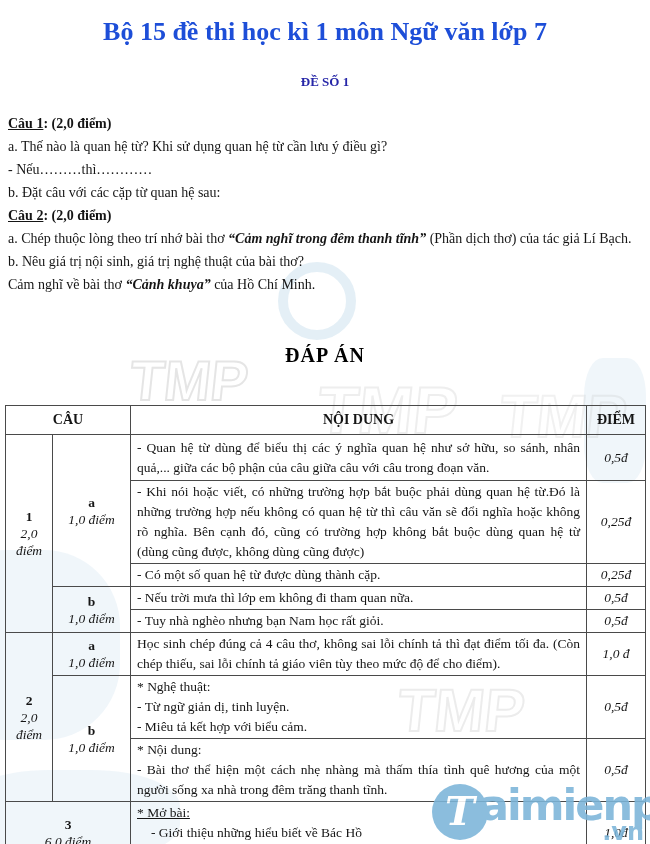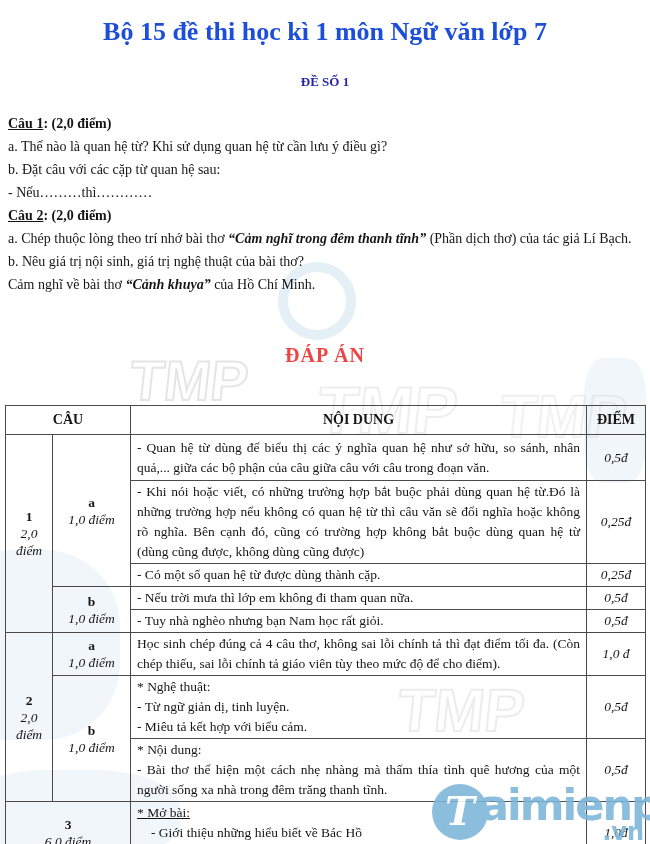--- a/index.html
+++ b/index.html
@@ -4,21 +4,21 @@
 <style>
   html,body{margin:0;padding:0;background:#ffffff;}
   .page{position:relative;width:650px;height:844px;overflow:hidden;background:#fff;
         font-family:"Liberation Serif",serif;color:#151515;}
   
   .doc-title{position:absolute;top:6px;left:0;width:100%;text-align:center;
              color:#1d4ed8;font-size:26px;font-weight:bold;margin-top:11px;}
   .exam-no{position:absolute;top:74px;left:0;width:100%;text-align:center;
            color:#2727a8;font-size:13px;font-weight:bold;}
   .dapan{position:absolute;top:344px;left:0;width:100%;text-align:center;
-         color:#ef4444;font-size:20px;font-weight:bold;letter-spacing:1px;}
+         color:#000000;font-size:20px;font-weight:bold;letter-spacing:1px;}
   
   .questions{position:absolute;top:112px;left:8px;right:8px;font-size:14px;}
   .q-line{height:23px;line-height:23px;white-space:nowrap;}
   .q-label{font-weight:bold;text-decoration:underline;}
   .q-points{font-weight:bold;}
   .bi{font-weight:bold;font-style:italic;}
   
   table.ans{position:absolute;top:405px;left:5px;width:640px;border-collapse:collapse;
             table-layout:fixed;font-size:13.5px;}
   table.ans td,table.ans th{border:1px solid #4a4a4a;padding:1px 6px;overflow:hidden;}
@@ -61,22 +61,22 @@
   <div class="wm-tmp" style="left:318px;top:372px;font-size:66px;-webkit-text-stroke-color:rgba(160,160,160,0.18);">TMP</div>
   <div class="wm-tmp" style="left:500px;top:382px;font-size:60px;-webkit-text-stroke-color:rgba(160,160,160,0.15);">TMP</div>
   <div class="wm-tmp" style="left:398px;top:676px;font-size:60px;-webkit-text-stroke-color:rgba(160,160,160,0.2);">TMP</div>
 
   <div class="doc-title">Bộ 15 đề thi học kì 1 môn Ngữ văn lớp 7</div>
   <div class="exam-no">ĐỀ SỐ 1</div>
 
   <div class="questions">
     <div class="q-line"><span class="q-label">Câu 1</span><span class="q-points">: (2,0 điểm)</span></div>
     <div class="q-line">a. Thế nào là quan hệ từ? Khi sử dụng quan hệ từ cần lưu ý điều gì?</div>
+    <div class="q-line">- Nếu………thì…………</div>
     <div class="q-line">b. Đặt câu với các cặp từ quan hệ sau:</div>
-    <div class="q-line">- Nếu………thì…………</div>
     <div class="q-line"><span class="q-label">Câu 2</span><span class="q-points">: (2,0 điểm)</span></div>
     <div class="q-line"><span>a. Chép thuộc lòng theo trí nhớ bài thơ </span><span class="bi">“Cảm nghĩ trong đêm thanh tĩnh”</span><span> (Phần dịch thơ) của tác giả Lí Bạch.</span></div>
     <div class="q-line">b. Nêu giá trị nội sinh, giá trị nghệ thuật của bài thơ?</div>
     <div class="q-line"><span>Cảm nghĩ về bài thơ </span><span class="bi">“Cảnh khuya”</span><span> của Hồ Chí Minh.</span></div>
   </div>
 
   <div class="dapan">ĐÁP ÁN</div>
 
   <table class="ans">
     <colgroup>

